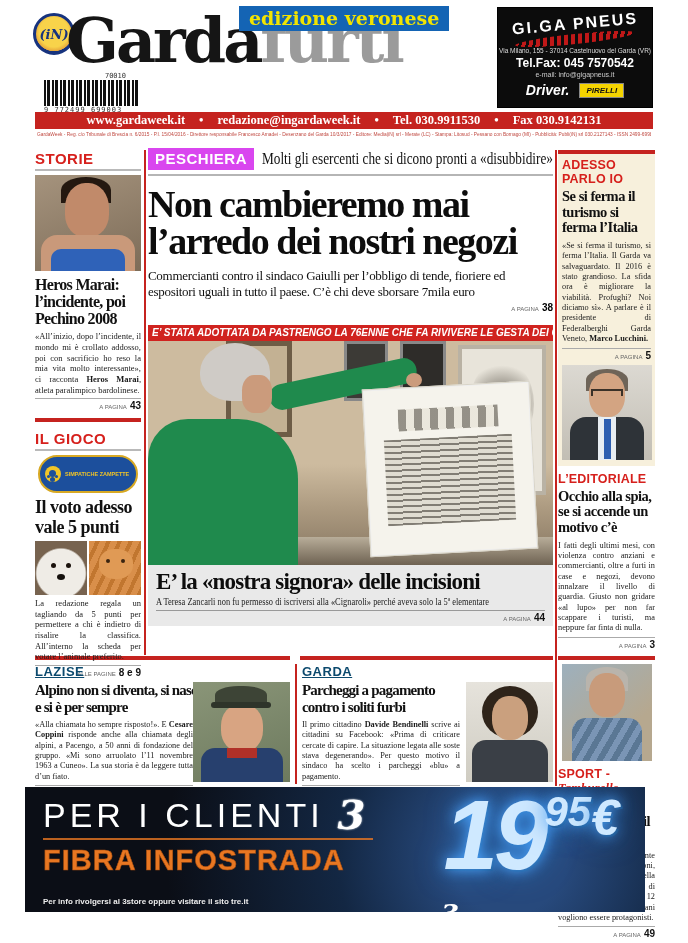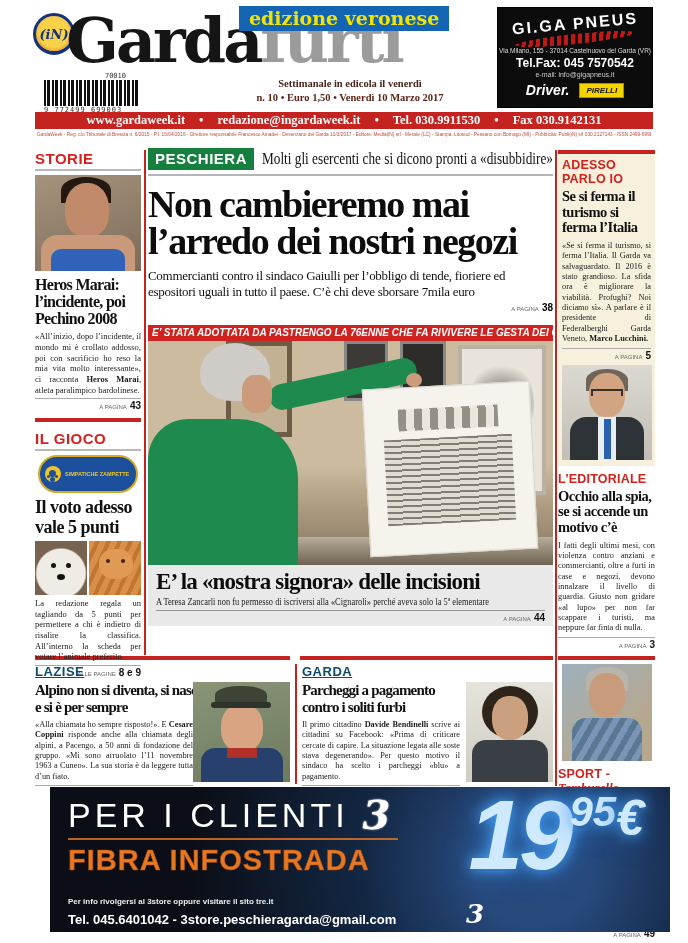--- a/index.html
+++ b/index.html
@@ -144,21 +144,21 @@
 
   .ph-bendinelli { position:absolute; right:0; top:18px; width:87px; height:100px;
     background:linear-gradient(180deg,#e6e3dc,#cfccc2); overflow:hidden; }
   .ph-bendinelli div { position:absolute; }
   .ph-bendinelli .hair { left:16px; top:4px; width:56px; height:52px; border-radius:50%; background:#2f241a; }
   .ph-bendinelli .head { left:26px; top:14px; width:36px; height:44px; border-radius:45%; background:#caa07e; }
   .ph-bendinelli .body { left:6px; top:58px; width:76px; height:42px; border-radius:14px 14px 0 0; background:#3a3f46; }
 
   
   .kicker-row { display:flex; align-items:center; gap:8px; border-bottom:2px solid #b5b5b5; padding-bottom:4px; }
-  .kicker-label { background:#15803d; color:#fff; font:bold 15px "Liberation Sans", sans-serif;
+  .kicker-label { background:#d946ef; color:#fff; font:bold 15px "Liberation Sans", sans-serif;
     padding:2px 7px 3px; letter-spacing:.5px; flex:none; }
   .kicker-txt { font:17px "Liberation Serif", serif; color:#111; white-space:nowrap;
     transform:scaleX(.78); transform-origin:left center; }
   h1.main-head { font:bold 38px/0.98 "Liberation Serif", serif; letter-spacing:-1.5px; color:#0d0d0d;
     margin:10px 0 8px; }
   .main-sub { font:13px/1.2 "Liberation Serif", serif; letter-spacing:-0.3px; color:#111; }
   .main-pageref { display:flex; justify-content:flex-end; gap:3px; align-items:baseline; margin-top:2px; }
   .strip { background:#d0231f; color:#fff; font:italic bold 10px "Liberation Sans", sans-serif;
     padding:2px 4px 3px; margin-top:12px; white-space:nowrap; overflow:hidden; }
   .caption-box { background:#e9e9e9; padding:5px 8px 3px; }
@@ -175,21 +175,21 @@
   .band-sec .pageref { width:158px; }
 
   
   .sb-block-cream { background:#f7f0dc; padding:4px 4px 6px; }
   .sb-lbl { font:bold 12.5px "Liberation Sans", sans-serif; color:#d6201c; letter-spacing:.2px; }
   .sb-lbl .it { font:italic bold 12.5px "Liberation Serif", serif; }
   .col-right h3 { font:bold 14.5px/1.08 "Liberation Serif", serif; letter-spacing:-0.5px; color:#111; margin:3px 0 5px; }
   .col-right .body-txt { font-size:8.3px; }
 
   
-  .ad3 { position:absolute; left:50px; top:787px; width:620px; height:145px; overflow:hidden;
+  .ad3 { position:absolute; left:25px; top:787px; width:620px; height:125px; overflow:hidden;
     background:radial-gradient(circle at 78% 55%, #27497c 0 12%, #132743 35%, #0b0e16 70%), #0b0e16; color:#fff; }
   .ad3-left { position:absolute; left:18px; top:8px; width:370px; }
   .ad3-row1 { display:flex; align-items:center; gap:14px; }
   .ad3-clients { font:34px "Liberation Sans", sans-serif; letter-spacing:4px; color:#fff; }
   .tre-glyph { font:italic bold 40px "DejaVu Serif", serif; color:#fff; line-height:1;
     text-shadow:0 0 2px #fff; }
   .ad3-hr { height:2px; background:#e87722; opacity:.8; margin:3px 0 4px; width:330px; }
   .ad3-product { font:bold 29px "Liberation Sans", sans-serif; color:#e87722; letter-spacing:1px;
     -webkit-text-stroke:.6px #a94f10; }
   .ad3-info { font:bold 8px "Liberation Sans", sans-serif; color:#eee; margin-top:20px; }
@@ -211,24 +211,20 @@
   <div class="logo-in">(iN)</div>
   <div class="masthead"><span class="t1">Garda</span><span class="t2">furti</span></div>
   <div class="edition">edizione veronese</div>
 
   <div class="barcode-wrap">
     <div class="barcode-top">70010</div>
     <div class="barcode"></div>
     <div class="barcode-num">9 772499 699003</div>
   </div>
 
-  <div class="tagline">
-    <div class="l1">Settimanale in edicola il venerdì</div>
-    <div class="l2">n. 10 • Euro 1,50 • Venerdì 10 Marzo 2017</div>
-  </div>
 
   <div class="giga">
     <div class="giga-brand">GI.GA PNEUS</div>
     <div class="giga-swoosh"></div>
     <div class="giga-addr">Via Milano, 155 - 37014 Castelnuovo del Garda (VR)</div>
     <div class="giga-tel">Tel.Fax: 045 7570542</div>
     <div class="giga-mail">e-mail: info@gigapneus.it</div>
     <div class="giga-logos">
       <span class="giga-driver">Driver.</span>
       <span class="giga-pirelli">PIRELLI</span>

